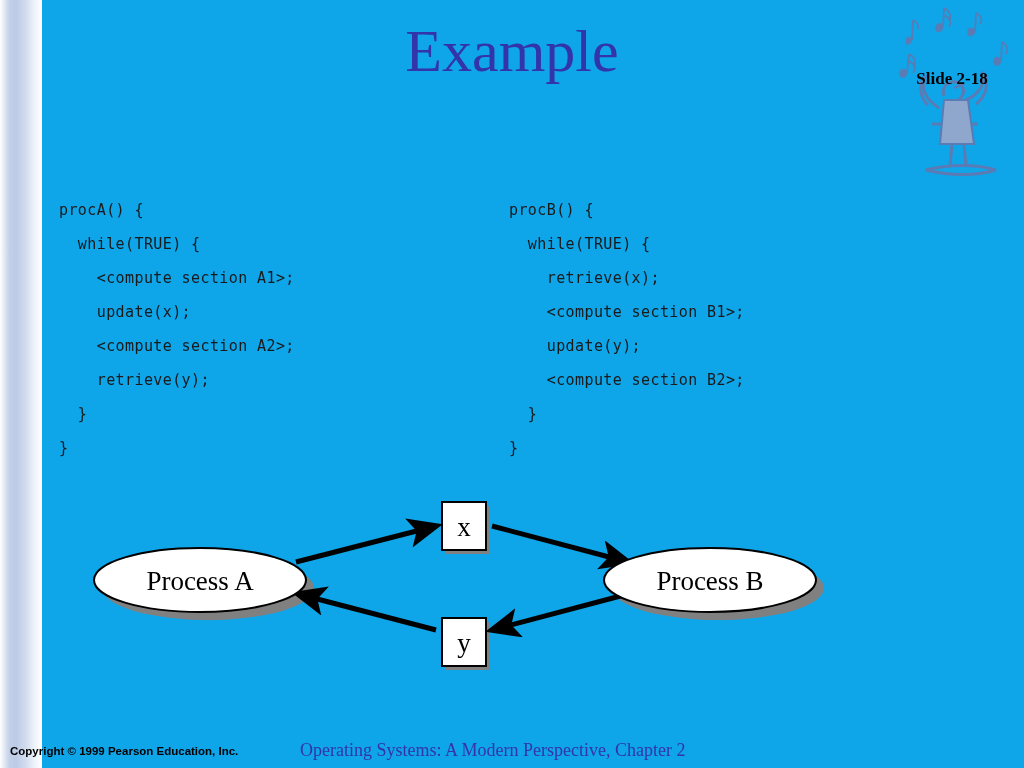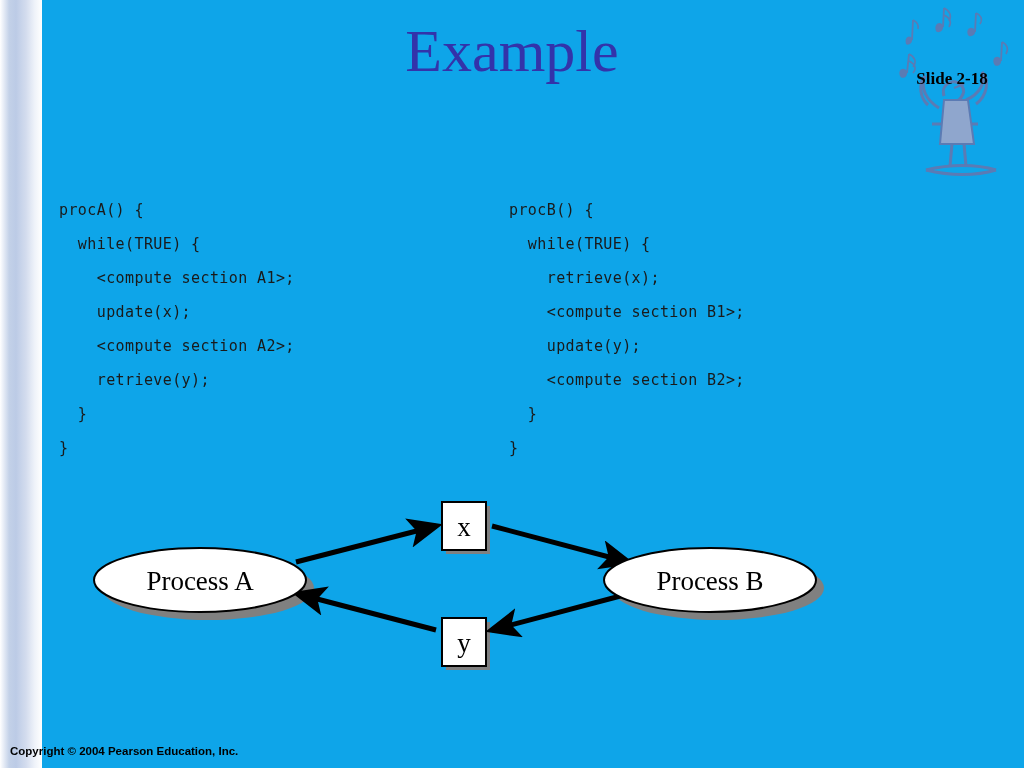--- a/index.html
+++ b/index.html
@@ -234,15 +234,16 @@
       <text class="node-label" x="710" y="112" text-anchor="middle">Process B</text>
 
       <rect x="442" y="24" width="44" height="48" fill="#ffffff" stroke="#000000" stroke-width="2"></rect>
       <text class="box-label" x="464" y="58" text-anchor="middle">x</text>
 
       <rect x="442" y="140" width="44" height="48" fill="#ffffff" stroke="#000000" stroke-width="2"></rect>
       <text class="box-label" x="464" y="174" text-anchor="middle">y</text>
     </svg>
   </div>
 
-  <div class="footer-copyright">Copyright © 2004 Pearson Education, Inc.</div>
+  <div class="footer-copyright">Copyright © 1999 Pearson Education, Inc.</div>
+  <div class="footer-center">Operating Systems: A Modern Perspective, Chapter 2</div>
 
 </div>
 
 </body></html>

